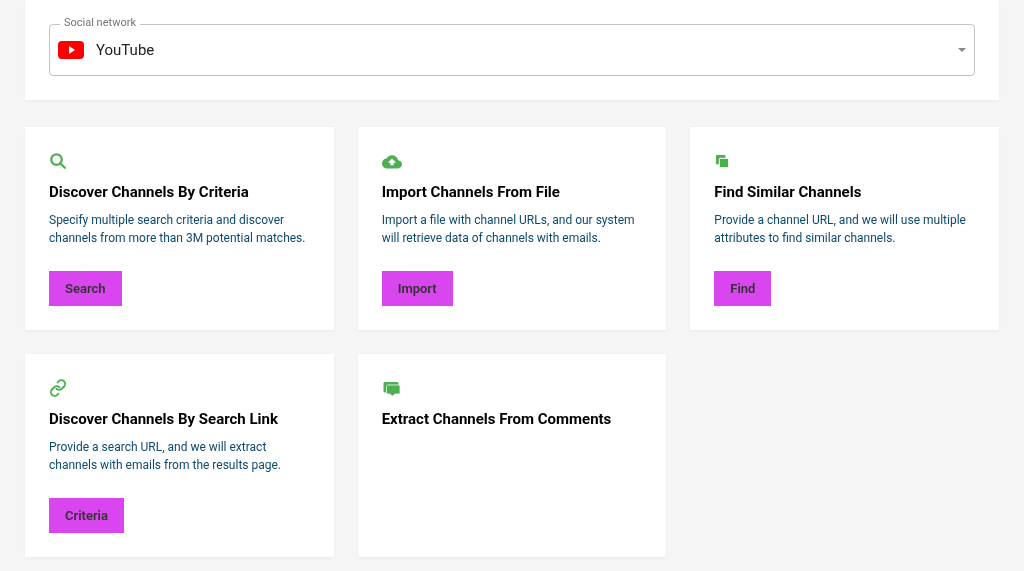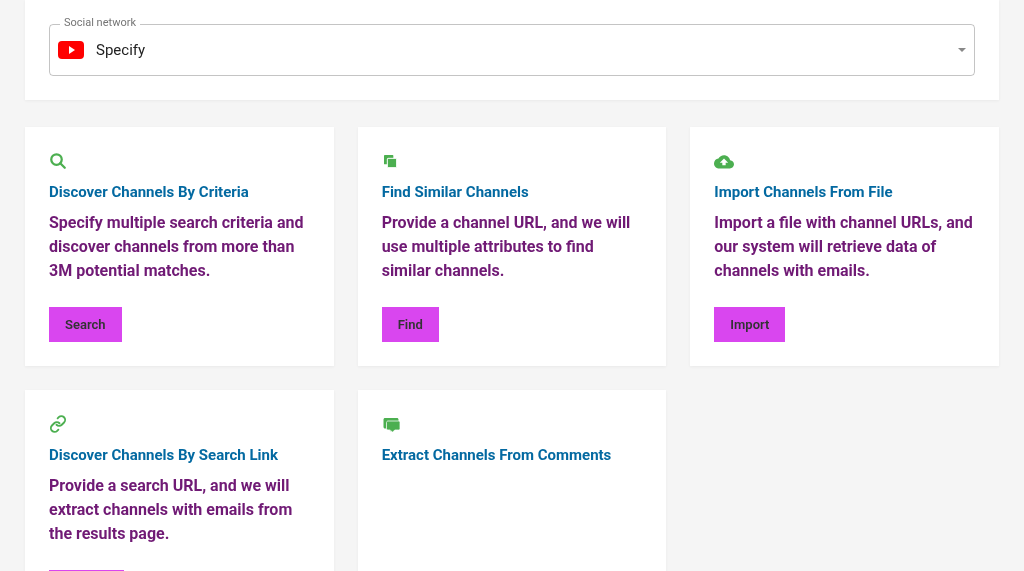--- a/index.html
+++ b/index.html
@@ -80,29 +80,28 @@
       color: #4CAF50;
       font-size: 18px;
       margin-bottom: 12px;
       height: 20px;
       display: flex;
       align-items: center;
     }
     .card-title {
       font-size: 15px;
       font-weight: 700;
-      color: #0369a1;
+      color: #000000;
       margin-bottom: 10px;
     }
     .card-desc {
-      font-size: 16px;
-      color: #701a75;
+      font-size: 12px;
+      color: #0c4a6e;
       line-height: 1.5;
       margin-bottom: 24px;
-      font-weight: bold;
     }
     .card-btn {
       background: #d946ef;
       border: none;
       padding: 10px 16px;
       font-size: 13px;
       font-weight: 600;
       color: #333;
       cursor: pointer;
       font-family: inherit;
@@ -116,60 +115,60 @@
   </style>
 </head>
 <body>
 
 <div class="select-panel">
   <div class="select-wrapper">
     <span class="select-legend">Social network</span>
     <span class="youtube-icon">
       <span class="youtube-play"></span>
     </span>
-    <span class="select-value">Specify</span>
+    <span class="select-value">YouTube</span>
     <span class="dropdown-caret"></span>
   </div>
 </div>
 
 <div class="cards-grid">
 
   <div class="card">
     <div class="card-icon">
       <svg class="icon-svg" width="18" height="18" viewBox="0 0 24 24" fill="none" stroke="#4CAF50" stroke-width="3" stroke-linecap="round">
           <circle cx="10" cy="10" r="7"></circle>
           <line x1="21" y1="21" x2="15" y2="15"></line>
         </svg>
     </div>
     <div class="card-title">Discover Channels By Criteria</div>
     <div class="card-desc">Specify multiple search criteria and discover channels from more than 3M potential matches.</div>
     <button class="card-btn">Search</button>
   </div>
 
   <div class="card">
     <div class="card-icon">
+      <svg class="icon-svg" width="20" height="16" viewBox="0 0 24 18" fill="#4CAF50">
+          <path d="M19.35 8.04C18.67 4.59 15.64 2 12 2 9.11 2 6.6 3.64 5.35 6.04 2.34 6.36 0 8.91 0 12c0 3.31 2.69 6 6 6h13c2.76 0 5-2.24 5-5 0-2.64-2.05-4.78-4.65-4.96zM14 11v3h-4v-3H7l5-5 5 5h-3z"></path>
+        </svg>
+    </div>
+    <div class="card-title">Import Channels From File</div>
+    <div class="card-desc">Import a file with channel URLs, and our system will retrieve data of channels with emails.</div>
+    <button class="card-btn">Import</button>
+  </div>
+
+  <div class="card">
+    <div class="card-icon">
       <svg class="icon-svg" width="16" height="16" viewBox="0 0 24 24" fill="#4CAF50">
           <rect x="3" y="3" width="14" height="14" rx="1"></rect>
           <rect x="8" y="8" width="14" height="14" rx="1" fill="#4CAF50" stroke="#fff" stroke-width="1.5"></rect>
         </svg>
     </div>
     <div class="card-title">Find Similar Channels</div>
     <div class="card-desc">Provide a channel URL, and we will use multiple attributes to find similar channels.</div>
     <button class="card-btn">Find</button>
-  </div>
-
-  <div class="card">
-    <div class="card-icon">
-      <svg class="icon-svg" width="20" height="16" viewBox="0 0 24 18" fill="#4CAF50">
-          <path d="M19.35 8.04C18.67 4.59 15.64 2 12 2 9.11 2 6.6 3.64 5.35 6.04 2.34 6.36 0 8.91 0 12c0 3.31 2.69 6 6 6h13c2.76 0 5-2.24 5-5 0-2.64-2.05-4.78-4.65-4.96zM14 11v3h-4v-3H7l5-5 5 5h-3z"></path>
-        </svg>
-    </div>
-    <div class="card-title">Import Channels From File</div>
-    <div class="card-desc">Import a file with channel URLs, and our system will retrieve data of channels with emails.</div>
-    <button class="card-btn">Import</button>
   </div>
 
   <div class="card">
     <div class="card-icon">
       <svg class="icon-svg" width="18" height="18" viewBox="0 0 24 24" fill="none" stroke="#4CAF50" stroke-width="2.5" stroke-linecap="round">
           <path d="M10 13a5 5 0 0 0 7.07 0l3-3a5 5 0 0 0-7.07-7.07l-1.5 1.5"></path>
           <path d="M14 11a5 5 0 0 0-7.07 0l-3 3a5 5 0 0 0 7.07 7.07l1.5-1.5"></path>
         </svg>
     </div>
     <div class="card-title">Discover Channels By Search Link</div>

